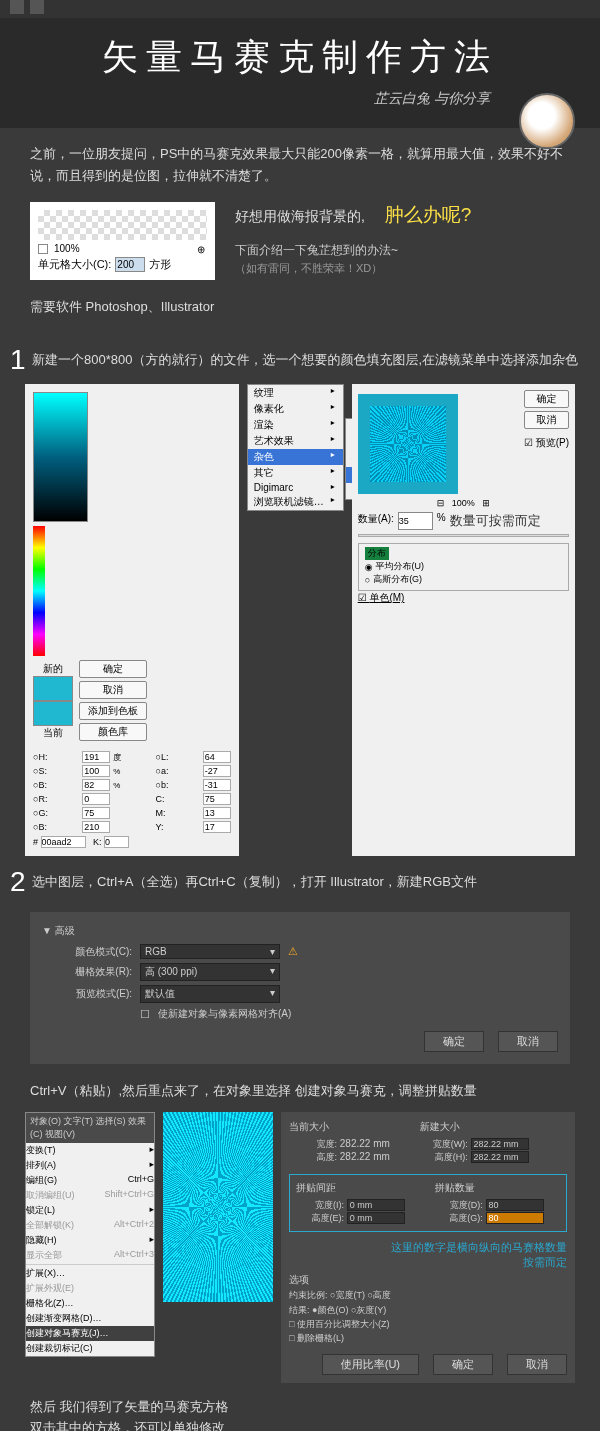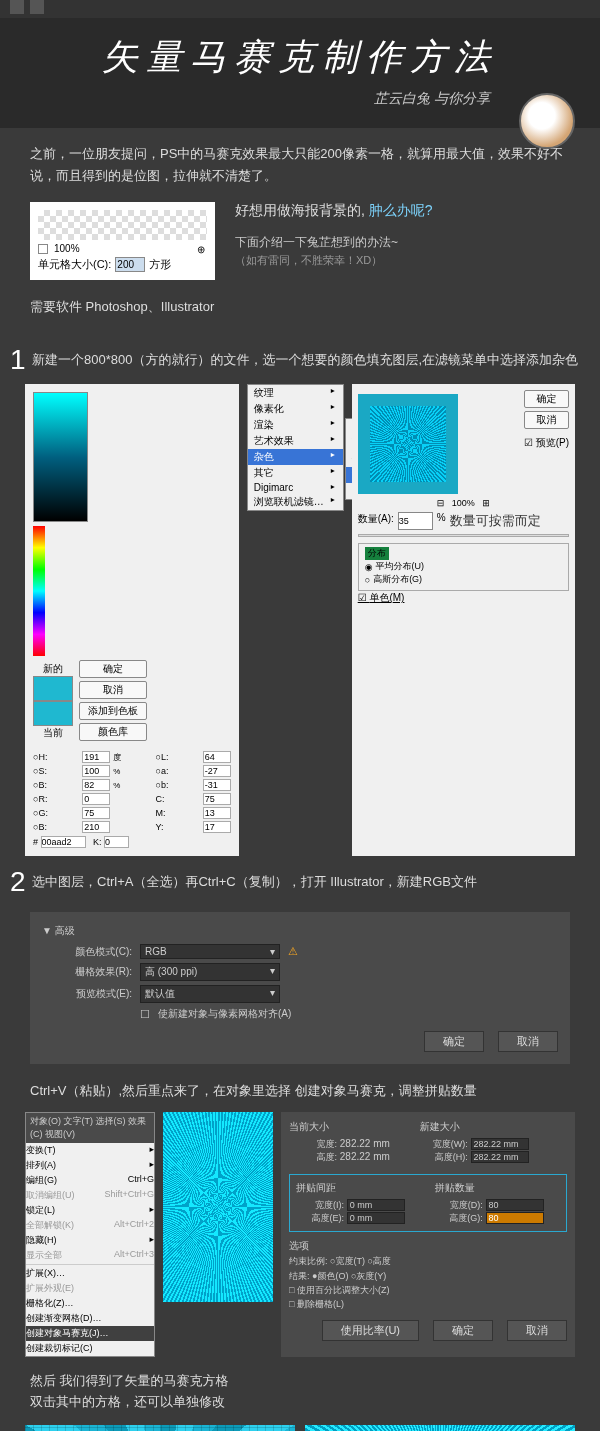--- a/index.html
+++ b/index.html
@@ -1,35 +1,35 @@
 <!DOCTYPE html>
 <html><head>
 <meta charset="utf-8">
 <style>
   * { margin: 0; padding: 0; box-sizing: border-box; }
   body { background: #3a3a3a; color: #ddd; font-family: "Microsoft YaHei", sans-serif; font-size: 12px; width: 600px; }
   .header-bg { background: #2a2a2a; padding: 15px 30px 20px; position: relative; }
-  .title { font-size: 36px; font-weight: 300; color: #fff; text-align: center; letter-spacing: 8px; font-style: italic; }
+  .title { font-size: 36px; font-weight: 300; color: #fff; text-align: center; letter-spacing: 8px; }
   .subtitle { text-align: right; font-size: 14px; color: #ccc; margin-top: 8px; margin-right: 80px; font-style: italic; }
   .avatar { position: absolute; right: 25px; top: 75px; width: 56px; height: 56px; border-radius: 50%; background: radial-gradient(circle at 40% 40%, #fff 30%, #d4a574 70%); border: 2px solid #666; }
   .intro { padding: 15px 30px; font-size: 13px; line-height: 1.7; }
   .row { display: flex; padding: 0 30px; gap: 20px; align-items: flex-start; }
   .checker-panel { background: #fff; padding: 8px; width: 185px; }
   .checker { height: 30px; background:
     linear-gradient(45deg, #ddd 25%, transparent 25%, transparent 75%, #ddd 75%),
     linear-gradient(45deg, #ddd 25%, #fff 25%, #fff 75%, #ddd 75%);
     background-size: 12px 12px; background-position: 0 0, 6px 6px;
     position: relative; }
   .zoom-row { display: flex; align-items: center; font-size: 10px; color: #000; padding: 3px 0; gap: 6px; }
   .zoom-row .sq { width: 10px; height: 10px; border: 1px solid #888; }
   .cell-row { font-size: 11px; color: #000; display: flex; align-items: center; gap: 4px; }
   .cell-row input { width: 30px; border: 1px solid #888; background: #cde; font-size: 10px; padding: 1px; }
   .q-block { flex: 1; }
   .q1 { font-size: 14px; }
-  .q1 .big { font-size: 14px; color: #7dd3fc; }
+  .q1 .big { font-size: 19px; color: #fde047; margin-left: 16px; }
   .q2 { font-size: 12px; margin-top: 14px; color: #ccc; }
   .q3 { font-size: 11px; color: #999; margin-top: 2px; }
   .need { padding: 18px 30px; font-size: 13px; }
   .step { display: flex; padding: 10px 20px 8px 10px; }
   .step-num { font-size: 28px; font-weight: 200; width: 22px; color: #fff; }
   .step-txt { flex: 1; font-size: 13px; line-height: 1.6; padding-top: 6px; }
   .panel-row { display: flex; padding: 0 25px; gap: 8px; }
   .color-picker { background: #f0f0f0; width: 220px; padding: 8px; color: #000; font-size: 10px; }
   .swatch-row { display: flex; gap: 6px; margin-bottom: 6px; align-items: center; }
   .swatch-new { text-align: center; font-size: 10px; }
@@ -395,20 +395,21 @@
           <div><span class="lbl">宽度(I):</span> <span class="ai-val">0 mm</span></div>
           <div><span class="lbl">高度(E):</span> <span class="ai-val">0 mm</span></div>
         </div>
         <div class="ai-col">
           <div class="ai-sec-title">拼贴数量</div>
           <div><span class="lbl">宽度(D):</span> <span class="ai-val">80</span></div>
           <div><span class="lbl">高度(G):</span> <span class="ai-val hl">80</span></div>
         </div>
       </div>
     </div>
+    <div class="cyan-note"><span>这里的数字是横向纵向的马赛格数量</span><br><span>按需而定</span></div>
     <div class="opts">
       <span style="font-size:10px;">选项</span><br>
       <span>约束比例: ○宽度(T) ○高度</span><br>
       <span>结果: ●颜色(O) ○灰度(Y)</span><br>
       <span>□ 使用百分比调整大小(Z)</span><br>
       <span>□ 删除栅格(L)</span>
     </div>
     <div class="dp-btns" style="margin-top:8px;">
       <span class="dp-btn">使用比率(U)</span>
       <span class="dp-btn">确定</span>

